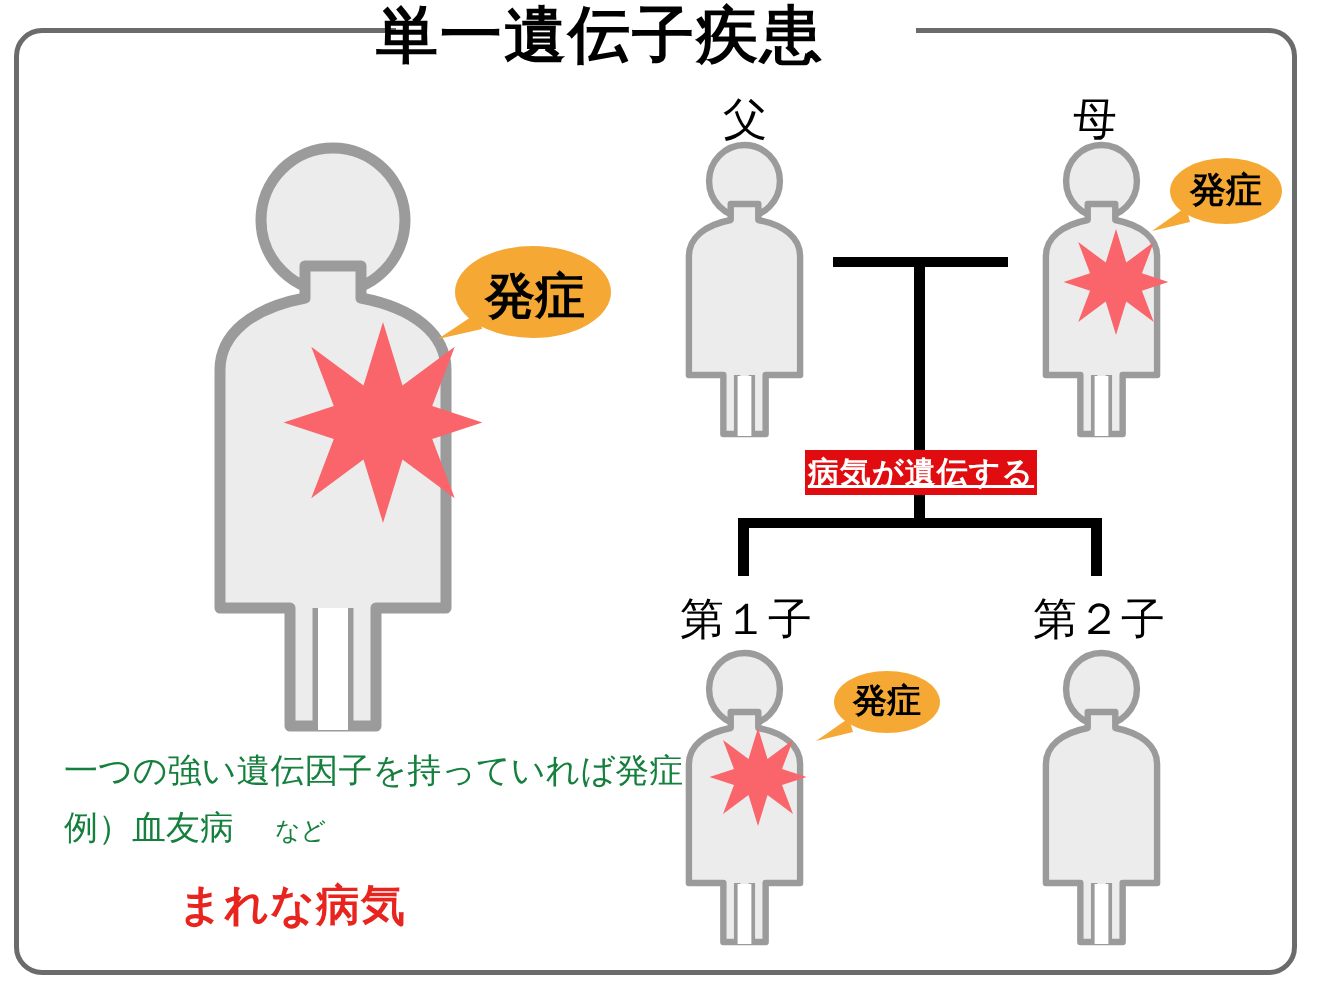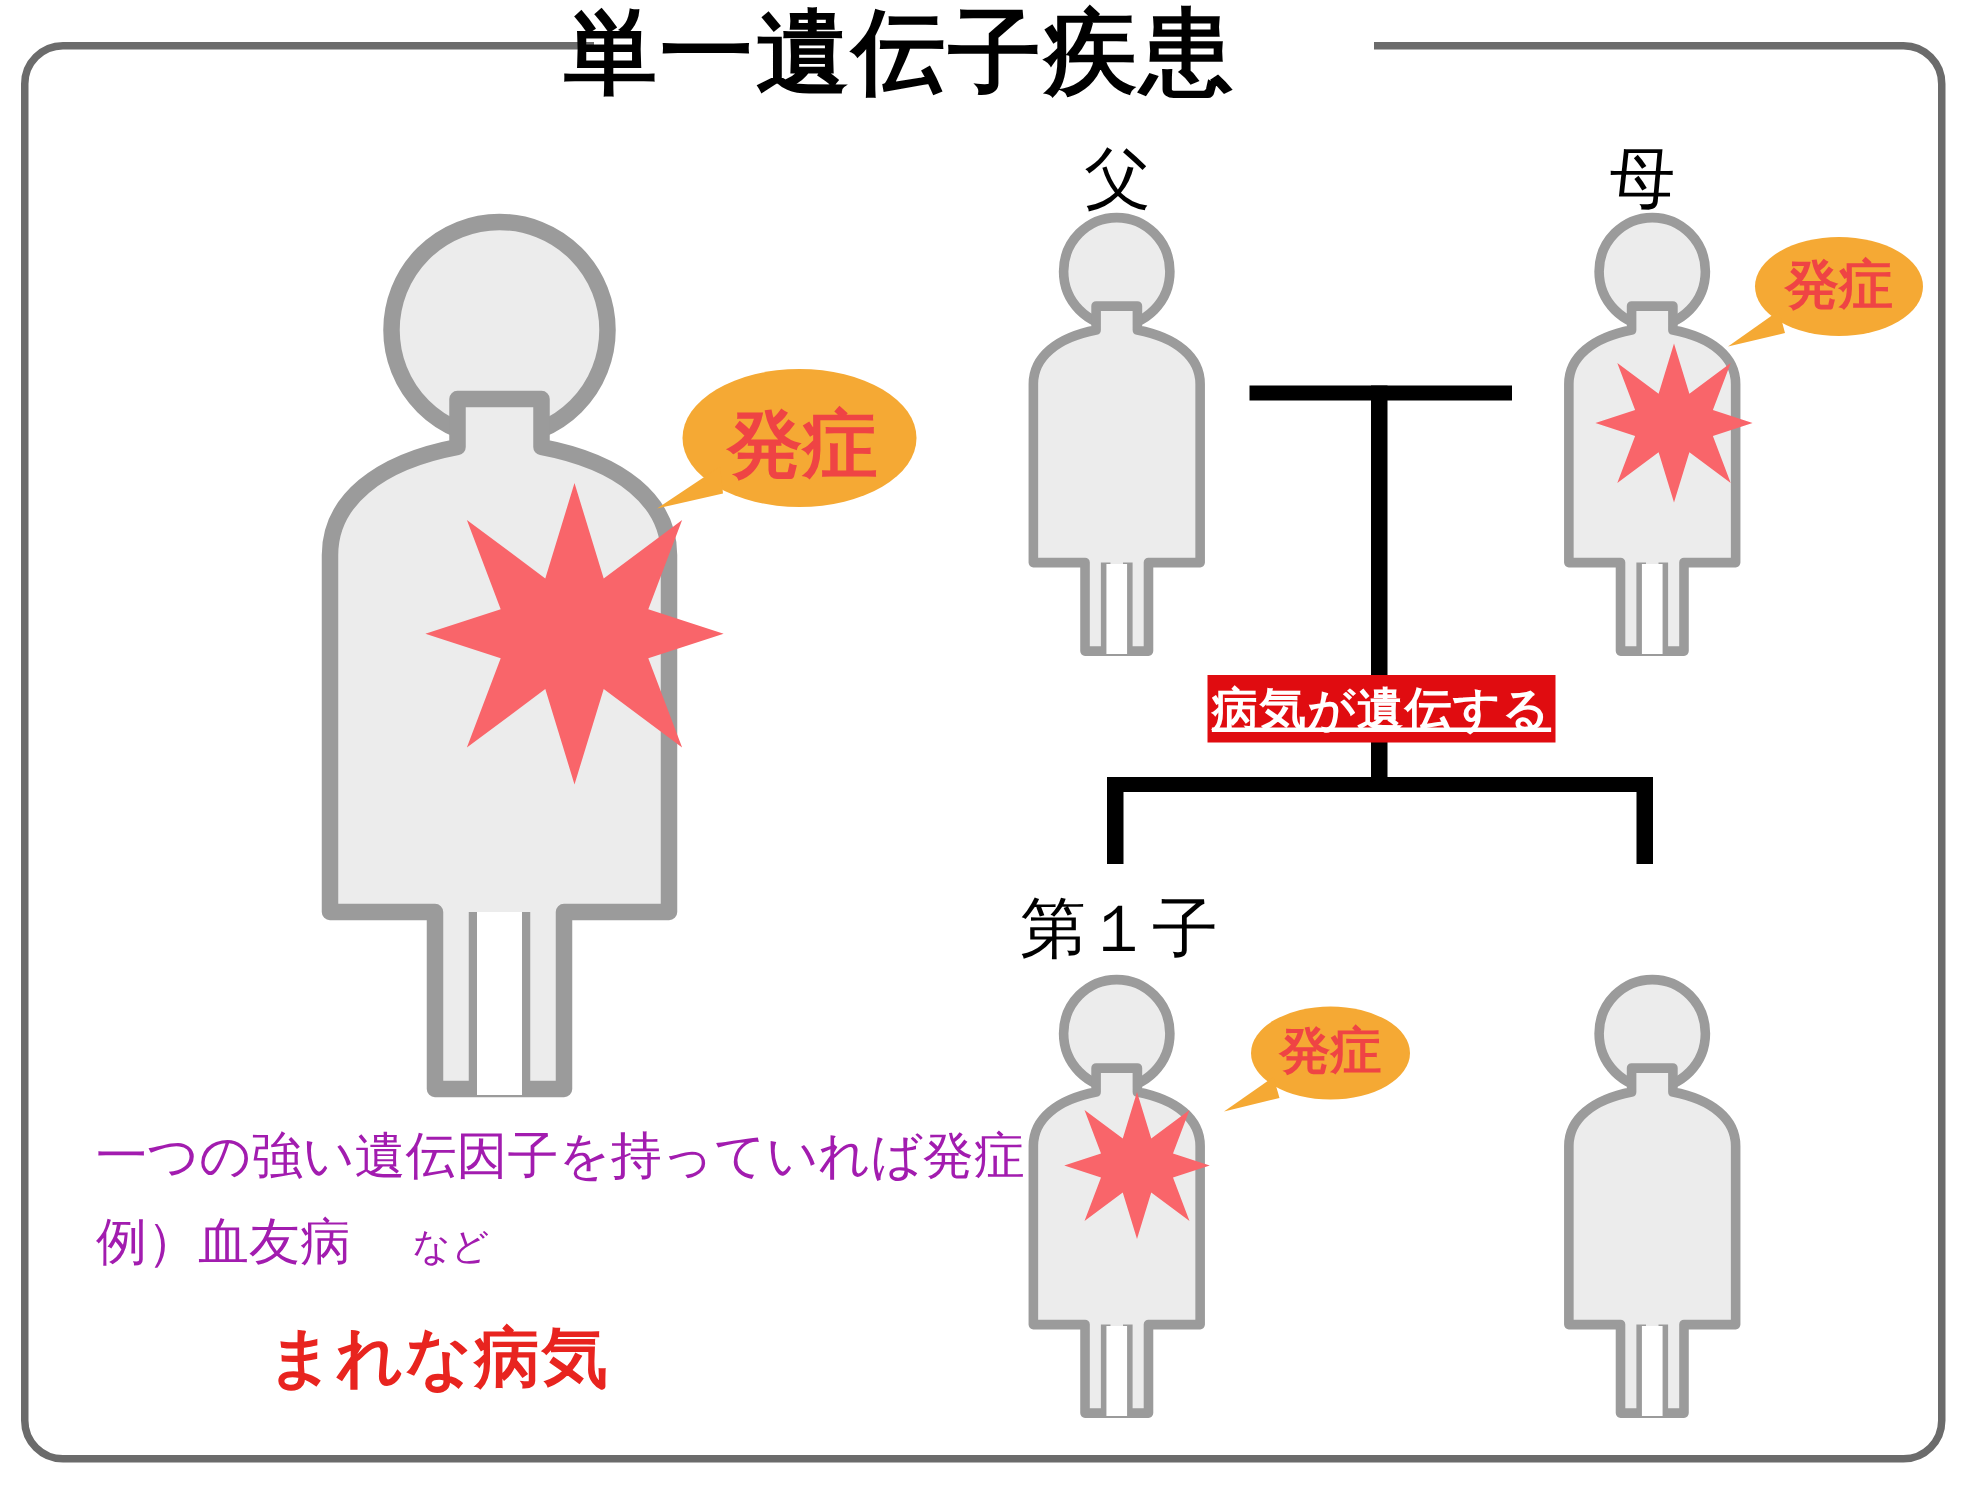--- a/index.html
+++ b/index.html
@@ -67,21 +67,21 @@
   
   .bubble {
     position: absolute;
   }
   .bubble svg { display: block; width: 100%; height: 100%; }
   .bubble-label {
     position: absolute;
     left: 0; top: 0;
     width: 100%;
     text-align: center;
-    color: #ef4444;
+    color: #000000;
     font-weight: 700;
     white-space: nowrap;
   }
 
   
   .ped-label {
     position: absolute;
     color: #000000;
     font-size: 44px;
     font-weight: 500;
@@ -106,21 +106,21 @@
     display: flex;
     align-items: center;
     justify-content: center;
     white-space: nowrap;
     text-decoration: underline;
   }
 
   
   .cap-line {
     position: absolute;
-    color: #a21caf;
+    color: #15803d;
     white-space: nowrap;
   }
   .cap1 { left: 64px; top: 748px; font-size: 34px; font-weight: 500; letter-spacing: 0px; }
   .cap2 { left: 64px; top: 805px; font-size: 34px; font-weight: 500; }
   .cap2 .small { font-size: 25px; margin-left: 41px; }
   .cap3 {
     left: 178px; top: 876px;
     font-size: 44px; font-weight: 700;
     color: #e8241f;
     letter-spacing: 1px;
@@ -213,20 +213,21 @@
 
   <div class="line-h" style="left:738px; top:518px; width:364px; height:10px;"></div>
 
   <div class="line-v" style="left:738px; top:518px; width:11px; height:58px;"></div>
 
   <div class="line-v" style="left:1091px; top:518px; width:11px; height:58px;"></div>
 
   <div class="banner" style="left:805px; top:450px; width:232px; height:45px;">病気が遺伝する</div>
 
   <div class="ped-label" style="left:672px; top:590px; width:148px;">第１子</div>
+  <div class="ped-label" style="left:1025px; top:590px; width:148px;">第２子</div>
 
   <div class="person" style="left:683px; top:648px; width:123px; height:300px;">
     <svg viewBox="0 0 250 600" preserveAspectRatio="none" aria-hidden="true">
       <circle cx="125" cy="82" r="72" fill="#ececec" stroke="#9b9b9b" stroke-width="13"></circle>
       <path d="M97,128 L97,160 C44,170 12,196 12,232 L12,470 L82,470 L82,588 L168,588 L168,470 L238,470 L238,232 C238,196 206,170 153,160 L153,128 Z" fill="#ececec" stroke="#9b9b9b" stroke-width="13" stroke-linejoin="round"></path>
       <path d="M110,470 L110,588" fill="none" stroke="#9b9b9b" stroke-width="13"></path>
       <path d="M140,470 L140,588" fill="none" stroke="#9b9b9b" stroke-width="13"></path>
       <rect x="111" y="472" width="28" height="120" fill="#ffffff"></rect>
     </svg>
   </div>

